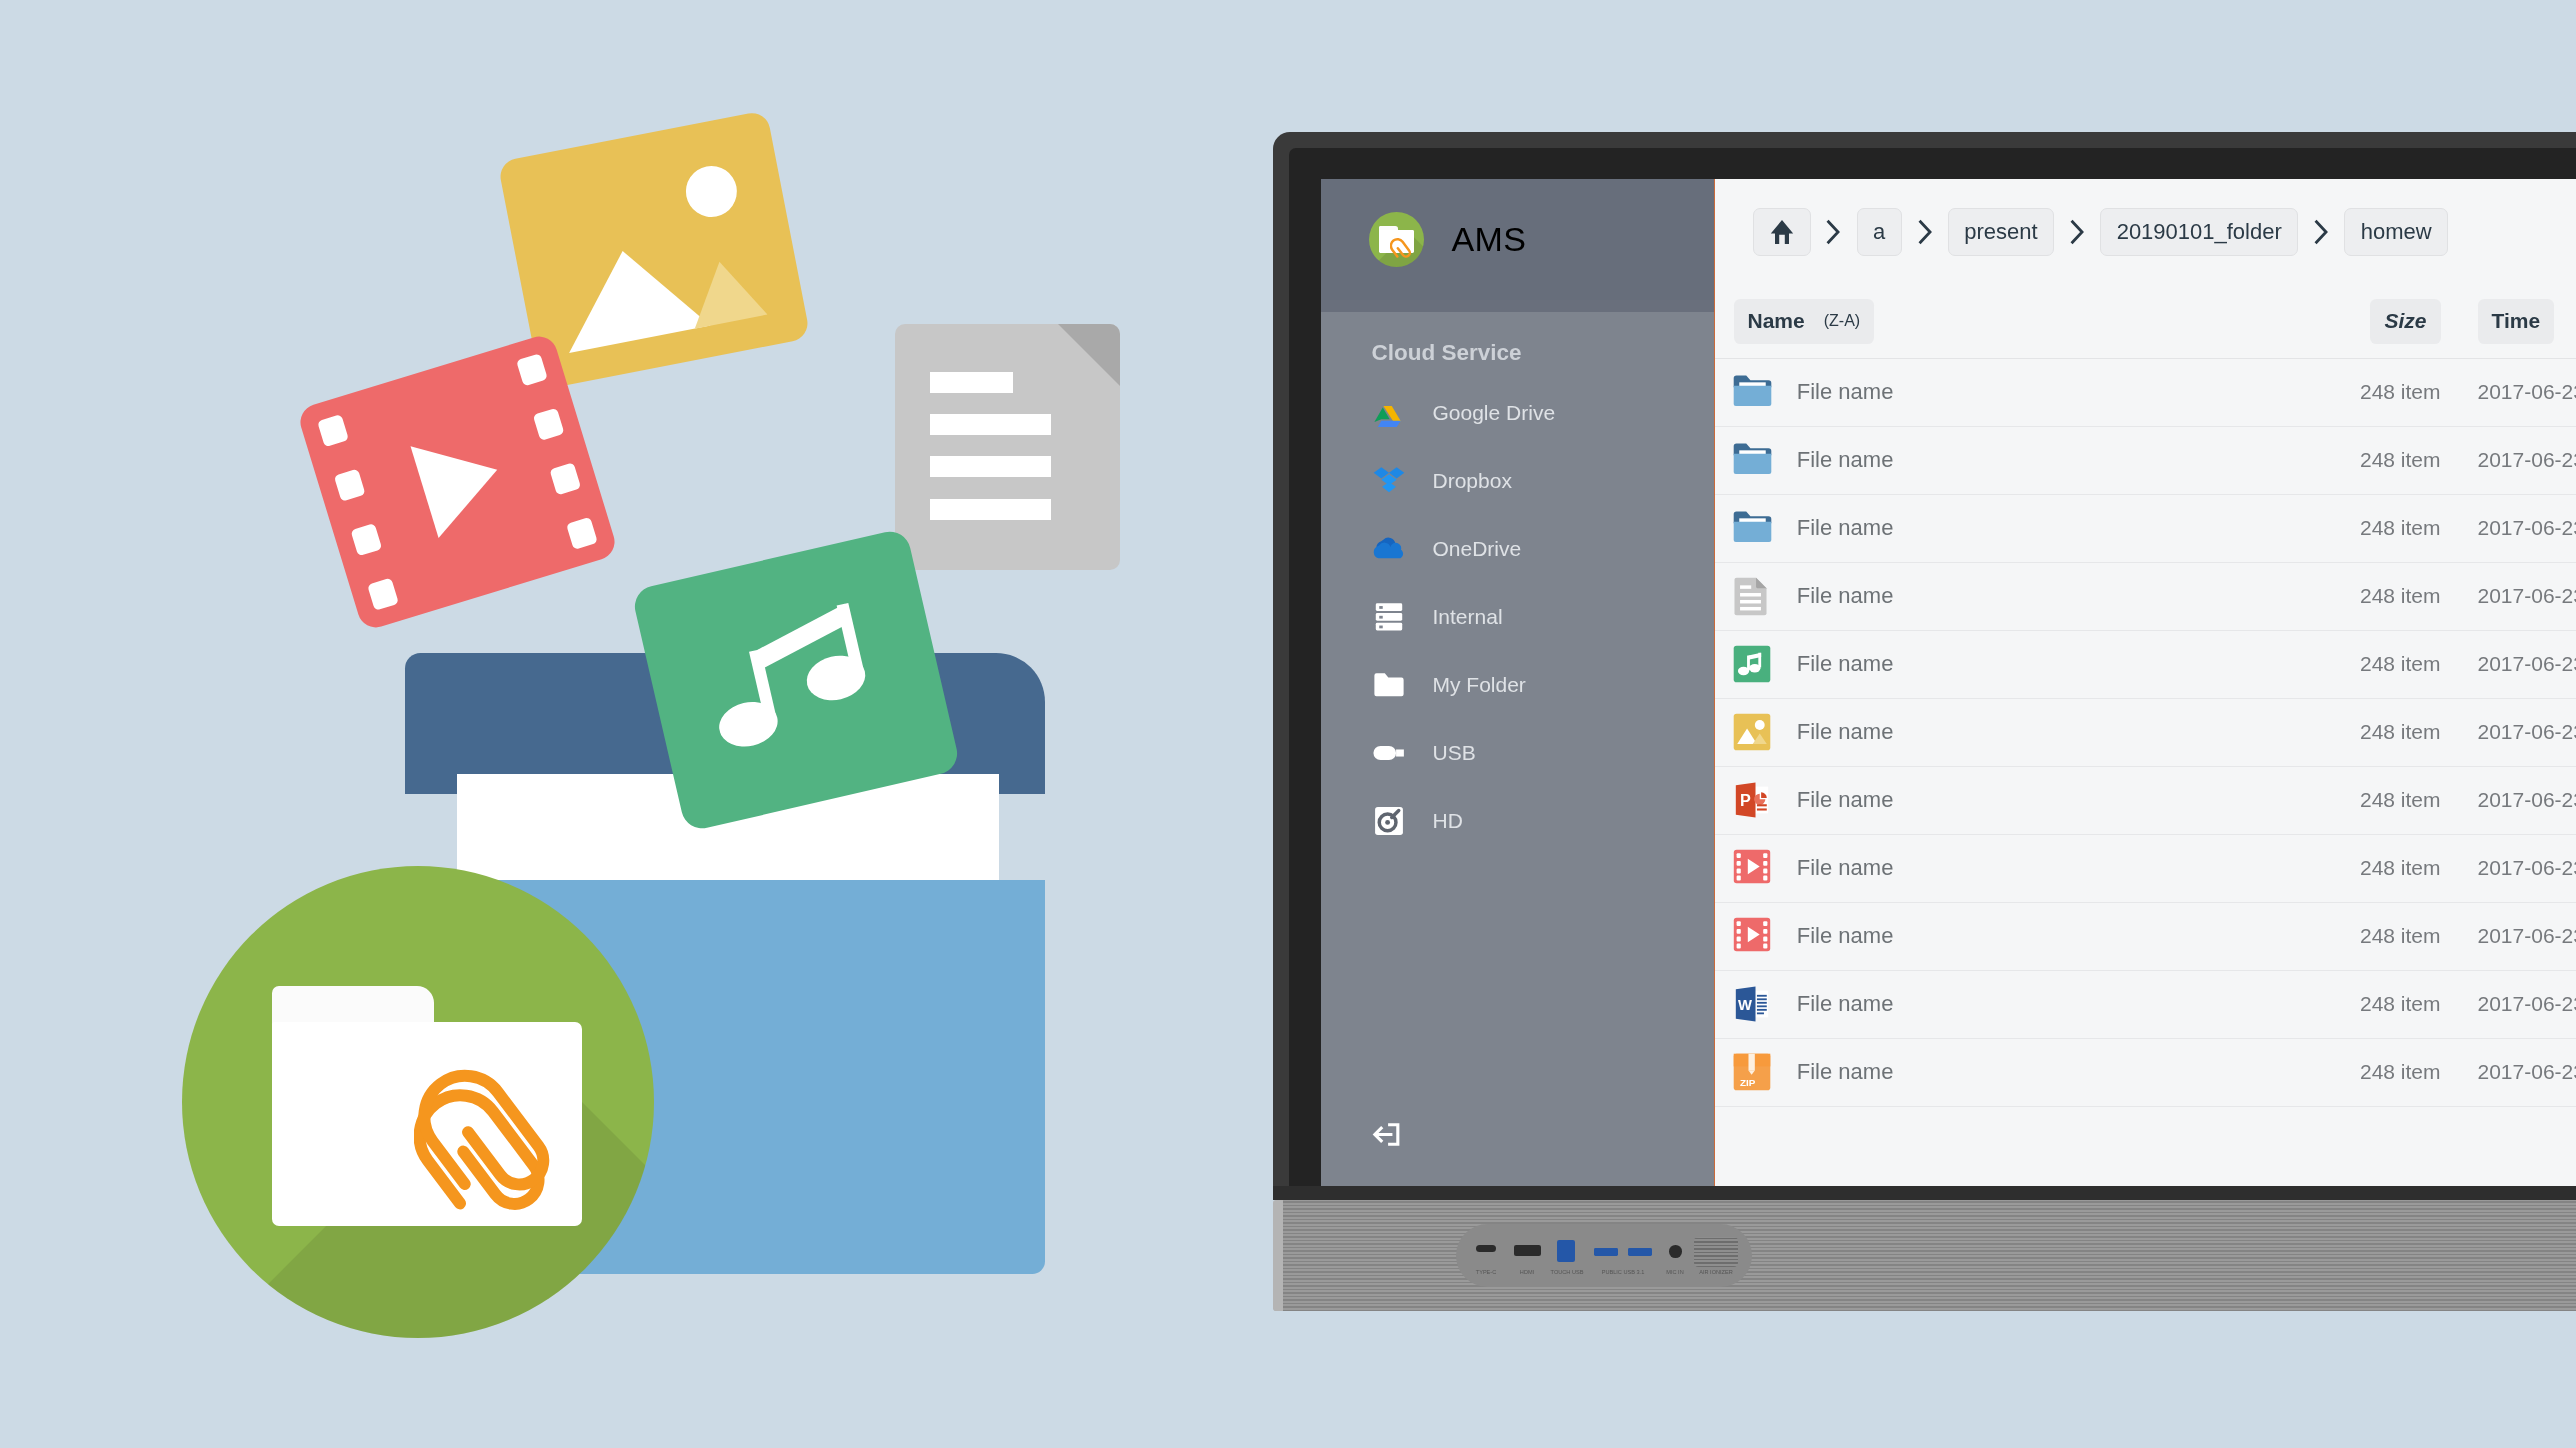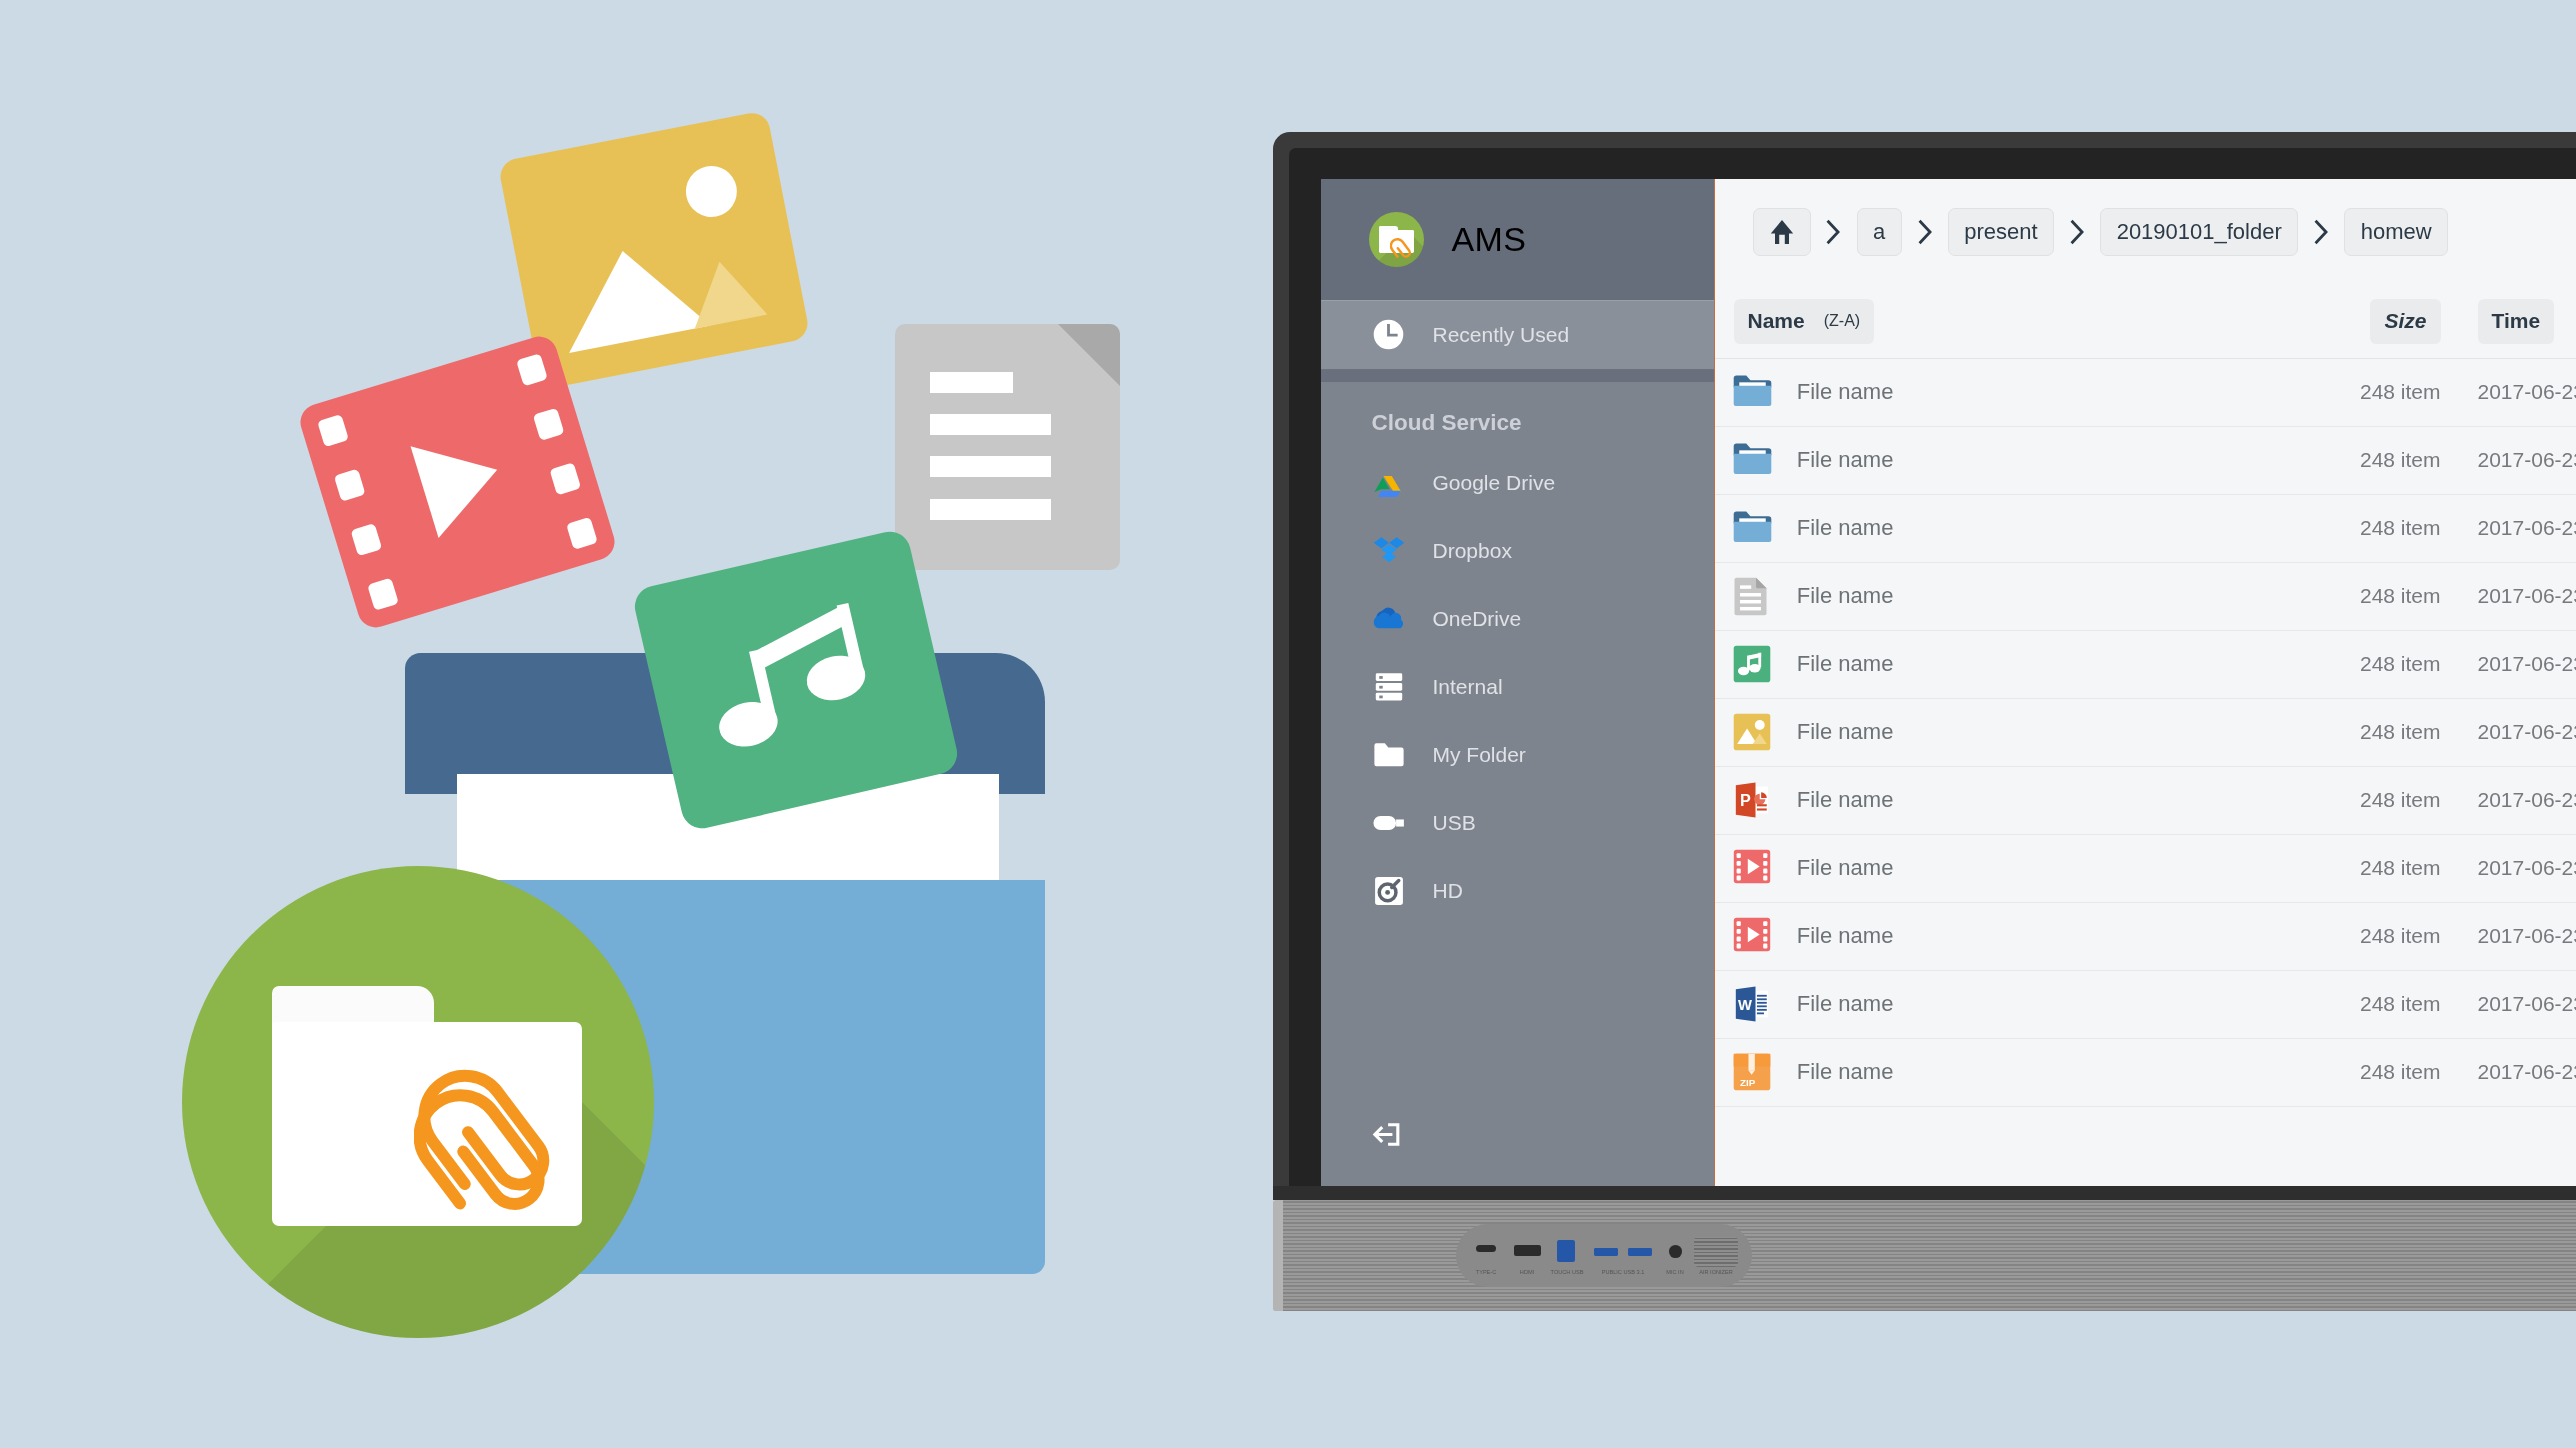--- a/index.html
+++ b/index.html
@@ -198,29 +198,20 @@
                 <div class="lc-shadow"></div>
                 <div class="lc-tab"></div>
                 <div class="lc-body"></div>
                 <svg style="position:absolute;left:21px;top:21px" width="28" height="27" viewBox="0 0 250 230">
                   <path fill="none" stroke="#f5961e" stroke-width="22" stroke-linecap="round" d="M28 168 L28 92 A58 58 0 0 1 144 92 L144 188 A34 34 0 0 1 76 188 L76 112" transform="rotate(-37 100 130)"></path>
                 </svg>
               </div>
               <div class="app-title">AMS</div>
             </div>
 
-            <div class="sb-row active">
-              <span class="sb-ico">
-                <svg width="31" height="31" viewBox="0 0 44 44">
-                  <circle cx="22" cy="22" r="21" fill="#ffffff"></circle>
-                  <path d="M22 9 L22 23 L33 23" stroke="#7e848e" stroke-width="4" fill="none" stroke-linecap="square"></path>
-                </svg>
-              </span>
-              <span>Recently Used</span>
-            </div>
 
             <div class="sb-sep"></div>
 
             <div class="sb-group">Cloud Service</div>
 
             <div class="sb-row">
               <span class="sb-ico">
                 <svg width="32" height="30" viewBox="0 0 46 42">
                   <path fill="#0f9d58" d="M2 34 L14 13 L24 30 L12 30 Z"></path>
                   <path fill="#f4b400" d="M15 11 L27 11 L40 33 L29 33 Z"></path>

